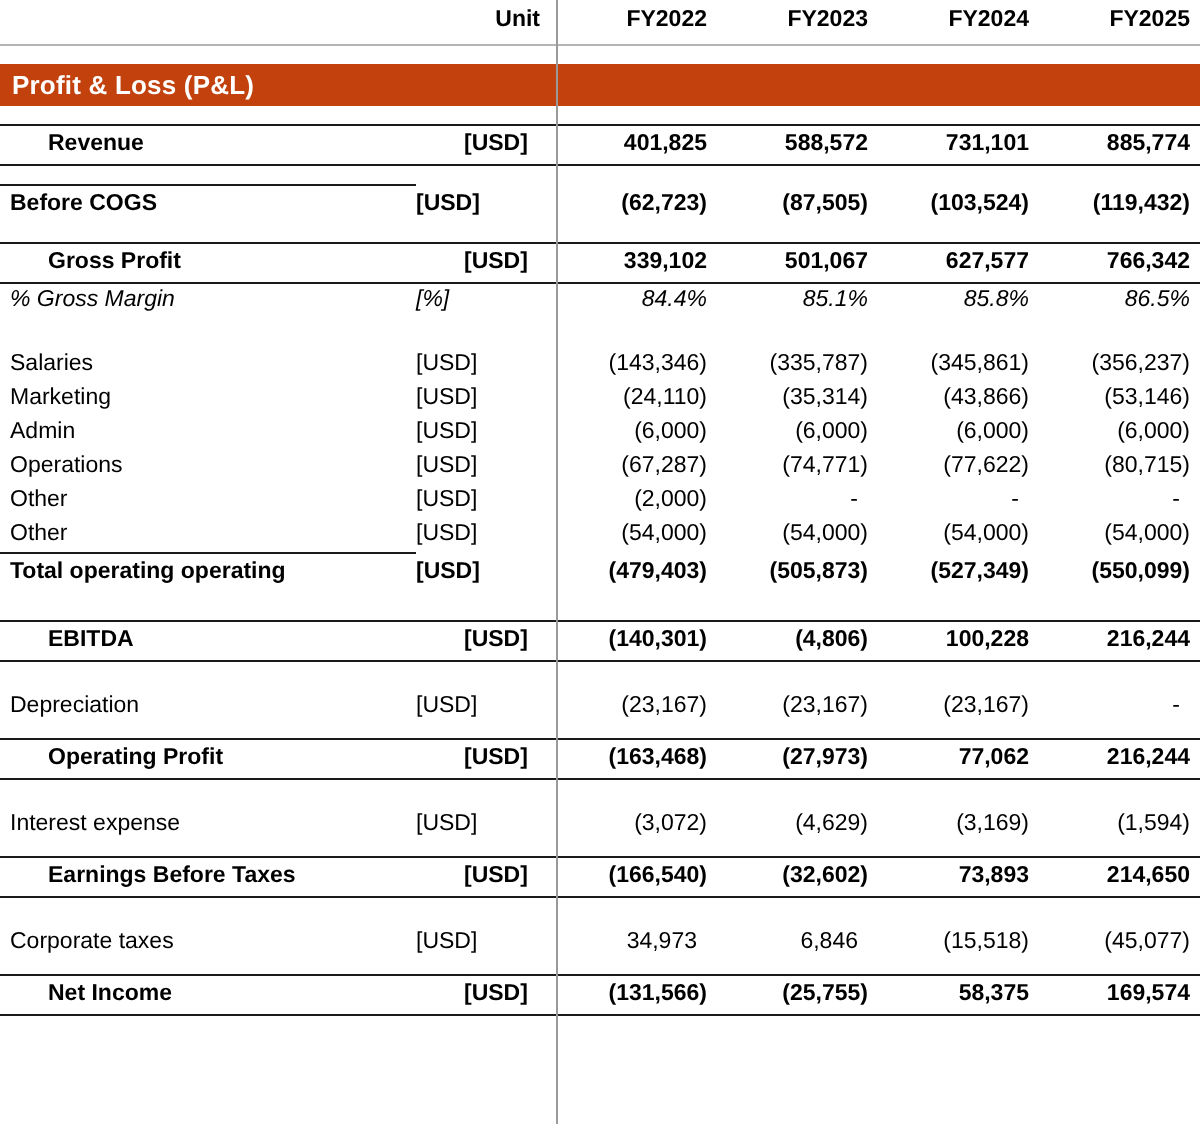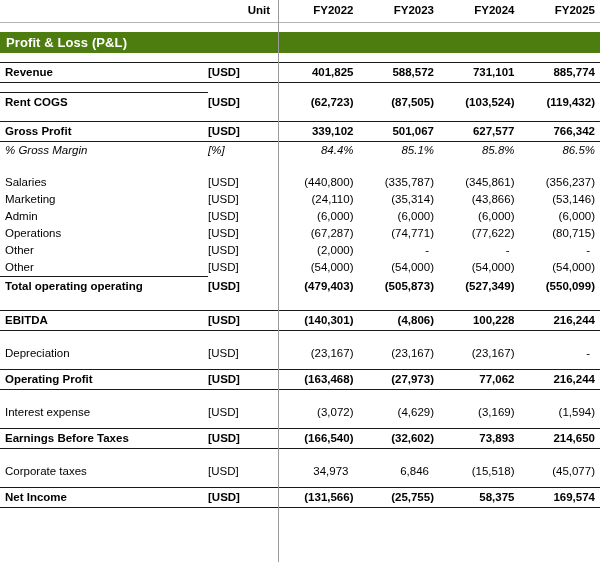--- a/index.html
+++ b/index.html
@@ -68,33 +68,34 @@
   tr.r-header td.cell-unit,
   tr.r-header td.cell-num { text-align: right; }
   tr.r-header td { border-bottom: 1px solid #b4b4b4; }
 
   tr.r-spacer td { height: 9px; }
   tr.r-spacer-sm td { height: 7px; }
   tr.r-spacer-xs td { height: 5px; }
 
   tr.r-band td {
     height: 21px;
-    background: #4d7c0f;
+    background: #c2410c;
     color: #ffffff;
     font-weight: bold;
     font-size: 13px;
   }
   tr.r-band td.cell-label { padding-left: 6px; letter-spacing: 0.1px; }
 
   
   tr.r-total td {
     height: 19px;
     font-weight: bold;
     border-top: 1.4px solid #1a1a1a;
     border-bottom: 1.4px solid #1a1a1a;
+    padding-left: 24px;
   }
 
   
   tr.r-subtotal td {
     height: 19px;
     font-weight: bold;
   }
   tr.r-subtotal td.rule-partial {
     border-top: 1.4px solid #1a1a1a;
   }
@@ -159,21 +160,21 @@
         <td class="cell-num">588,572</td>
         <td class="cell-num">731,101</td>
         <td class="cell-num">885,774</td>
       </tr>
 
       <tr class="r-spacer">
         <td colspan="6"></td>
       </tr>
 
       <tr class="r-subtotal">
-        <td class="cell-label rule-partial">Rent COGS</td>
+        <td class="cell-label rule-partial">Before COGS</td>
         <td class="cell-unit">[USD]</td>
         <td class="cell-num">(62,723)</td>
         <td class="cell-num">(87,505)</td>
         <td class="cell-num">(103,524)</td>
         <td class="cell-num">(119,432)</td>
       </tr>
 
       <tr class="r-spacer">
         <td colspan="6"></td>
       </tr>
@@ -199,21 +200,21 @@
       <tr class="r-spacer">
         <td colspan="6"></td>
       </tr>
       <tr class="r-spacer-xs">
         <td colspan="6"></td>
       </tr>
 
       <tr class="r-item">
         <td class="cell-label">Salaries</td>
         <td class="cell-unit">[USD]</td>
-        <td class="cell-num">(440,800)</td>
+        <td class="cell-num">(143,346)</td>
         <td class="cell-num">(335,787)</td>
         <td class="cell-num">(345,861)</td>
         <td class="cell-num">(356,237)</td>
       </tr>
 
       <tr class="r-item">
         <td class="cell-label">Marketing</td>
         <td class="cell-unit">[USD]</td>
         <td class="cell-num">(24,110)</td>
         <td class="cell-num">(35,314)</td>

